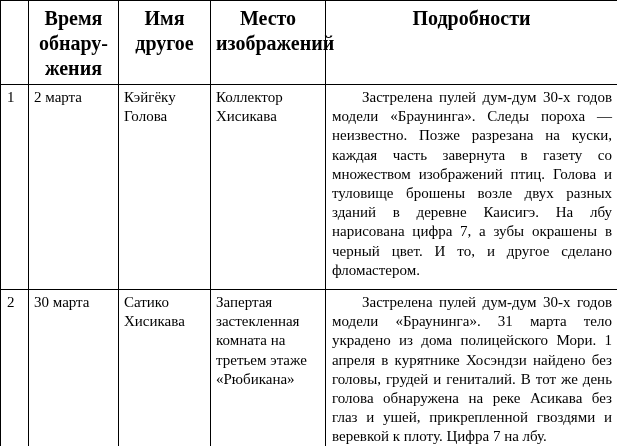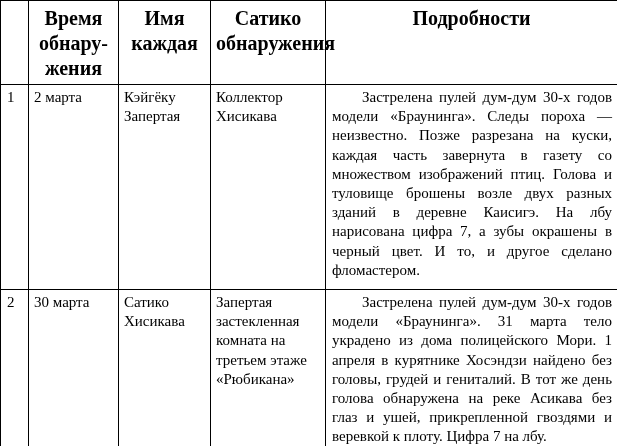--- a/index.html
+++ b/index.html
@@ -64,30 +64,30 @@
       <col style="width:28px">
       <col style="width:90px">
       <col style="width:92px">
       <col style="width:115px">
       <col style="width:292px">
     </colgroup>
     <thead>
       <tr class="header-row">
         <th></th>
         <th>Время обнару­жения</th>
-        <th>Имя каждая</th>
-        <th>Сатико обнаружения</th>
+        <th>Имя другое</th>
+        <th>Место изображений</th>
         <th>Подробности</th>
       </tr>
     </thead>
     <tbody>
       <tr class="row-1">
         <td class="cell-num">1</td>
         <td class="cell-time">2 марта</td>
-        <td class="cell-name">Кэйгёку Запертая</td>
+        <td class="cell-name">Кэйгёку Голова</td>
         <td class="cell-place">Коллектор Хисикава</td>
         <td class="cell-details">Застрелена пулей дум-дум 30-х годов модели «Браунинга». Следы пороха — неизвестно. Позже разрезана на куски, каждая часть завернута в газету со множеством изображений птиц. Голова и туловище брошены возле двух разных зданий в деревне Каисигэ. На лбу нарисована цифра 7, а зубы окрашены в черный цвет. И то, и другое сделано фломастером.</td>
       </tr>
       <tr class="row-2">
         <td class="cell-num">2</td>
         <td class="cell-time">30 марта</td>
         <td class="cell-name">Сатико Хисикава</td>
         <td class="cell-place">Запертая застеклен­ная комната на третьем этаже «Рю­бикана»</td>
         <td class="cell-details">Застрелена пулей дум-дум 30-х годов модели «Браунинга». 31 марта тело украдено из дома полицейского Мори. 1 апреля в курятнике Хосэндзи найдено без головы, грудей и гениталий. В тот же день голова обнаружена на реке Асикава без глаз и ушей, прикрепленной гвоздями и веревкой к плоту. Цифра 7 на лбу.</td>
       </tr>

